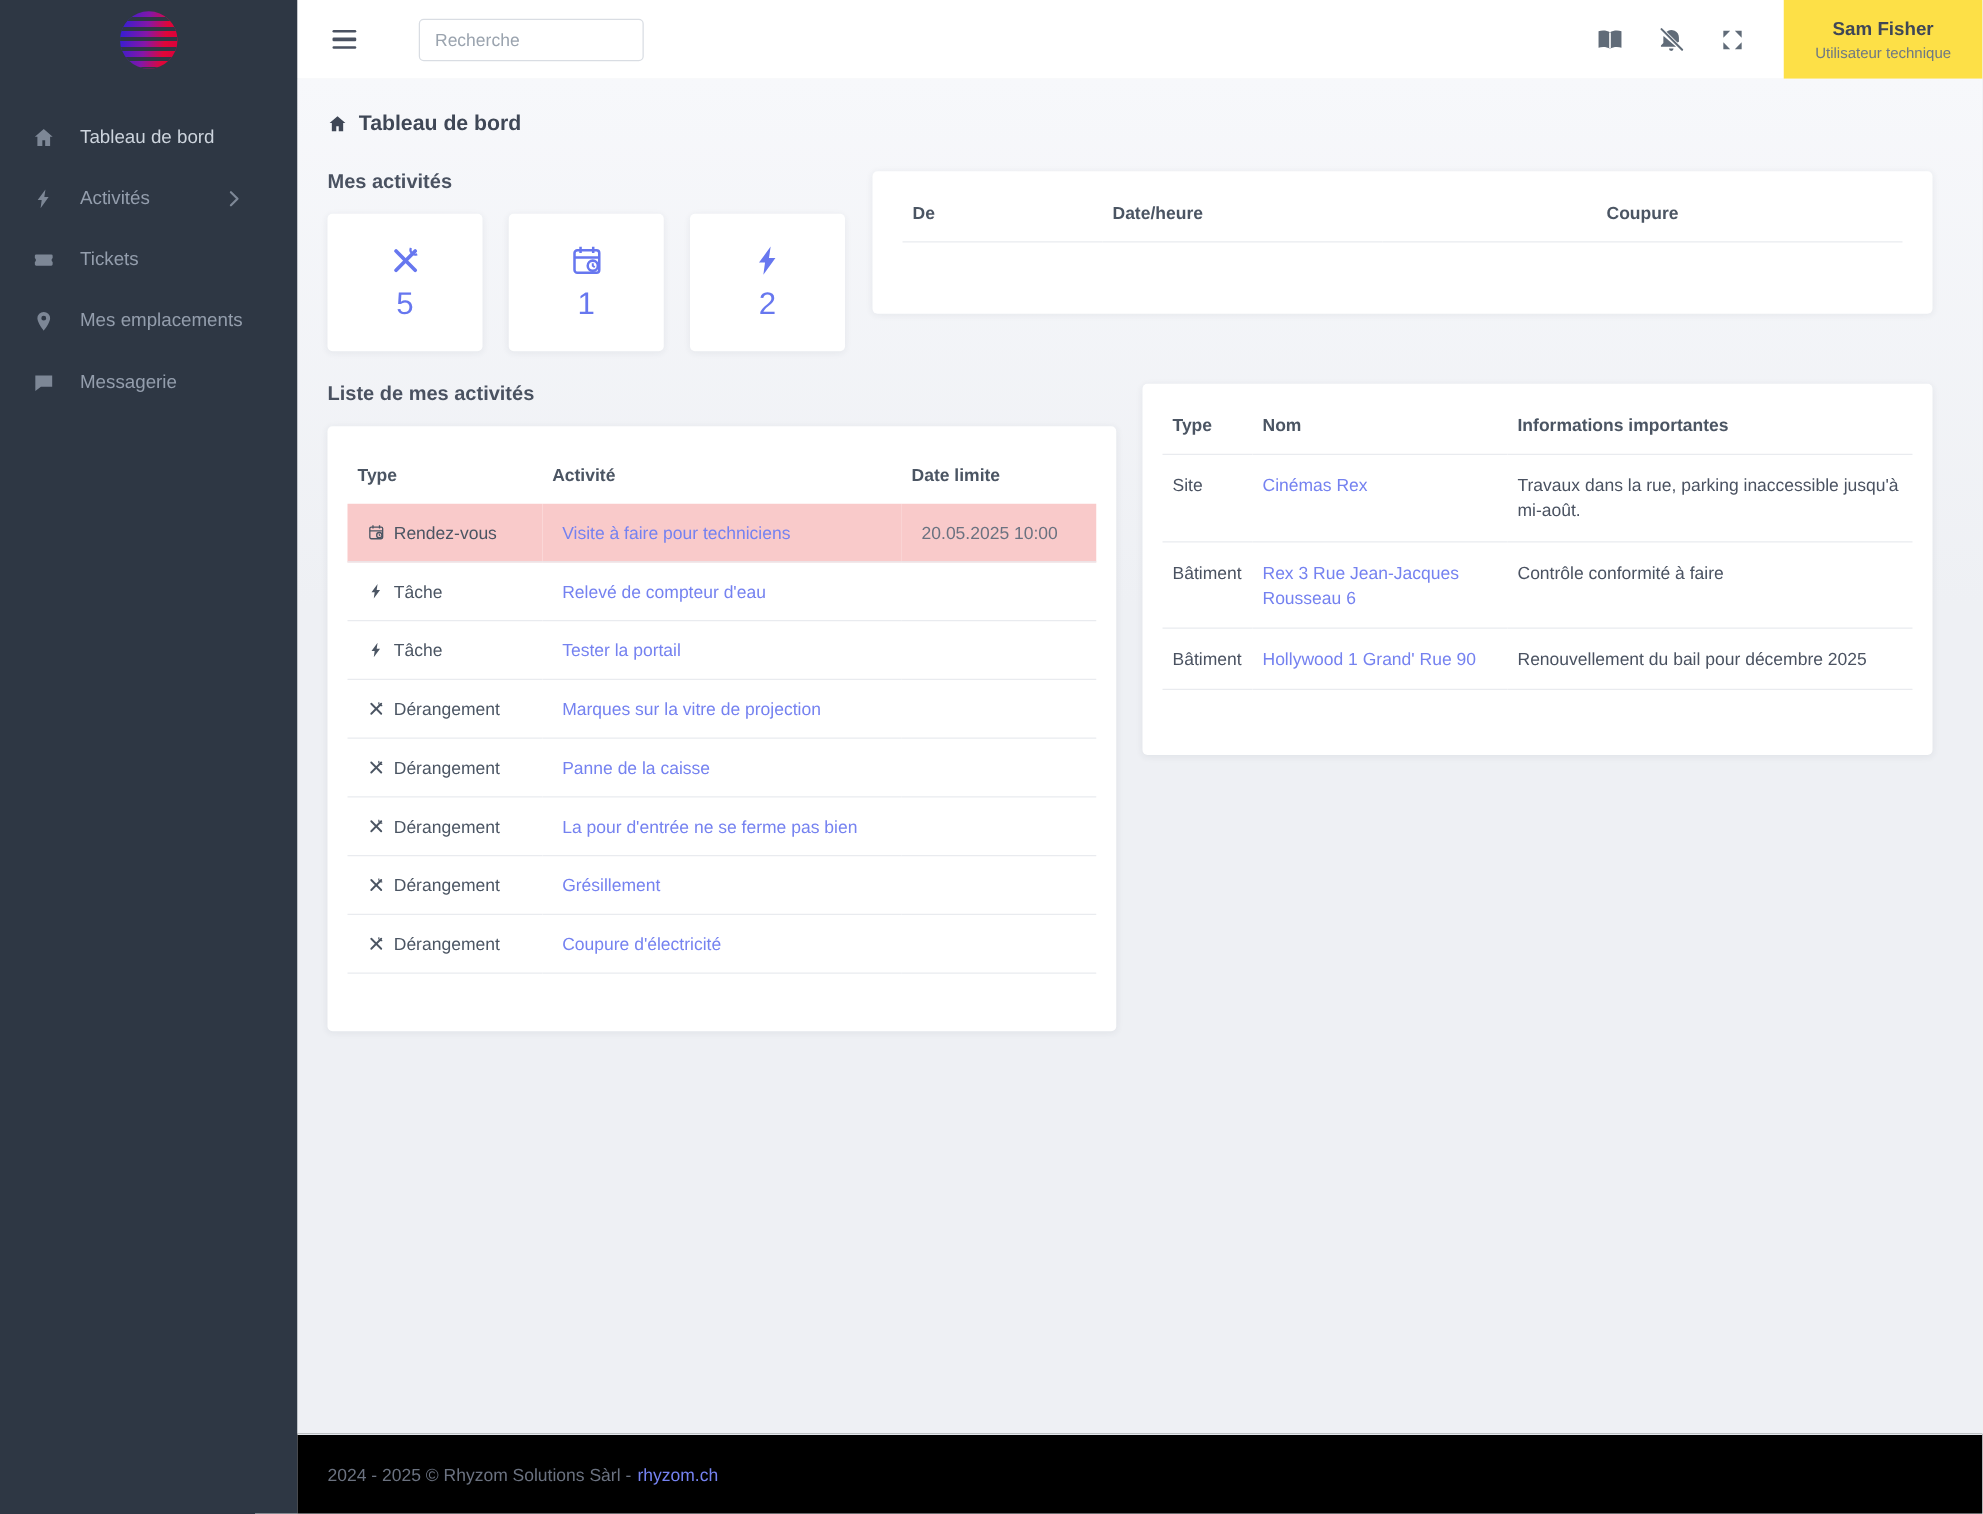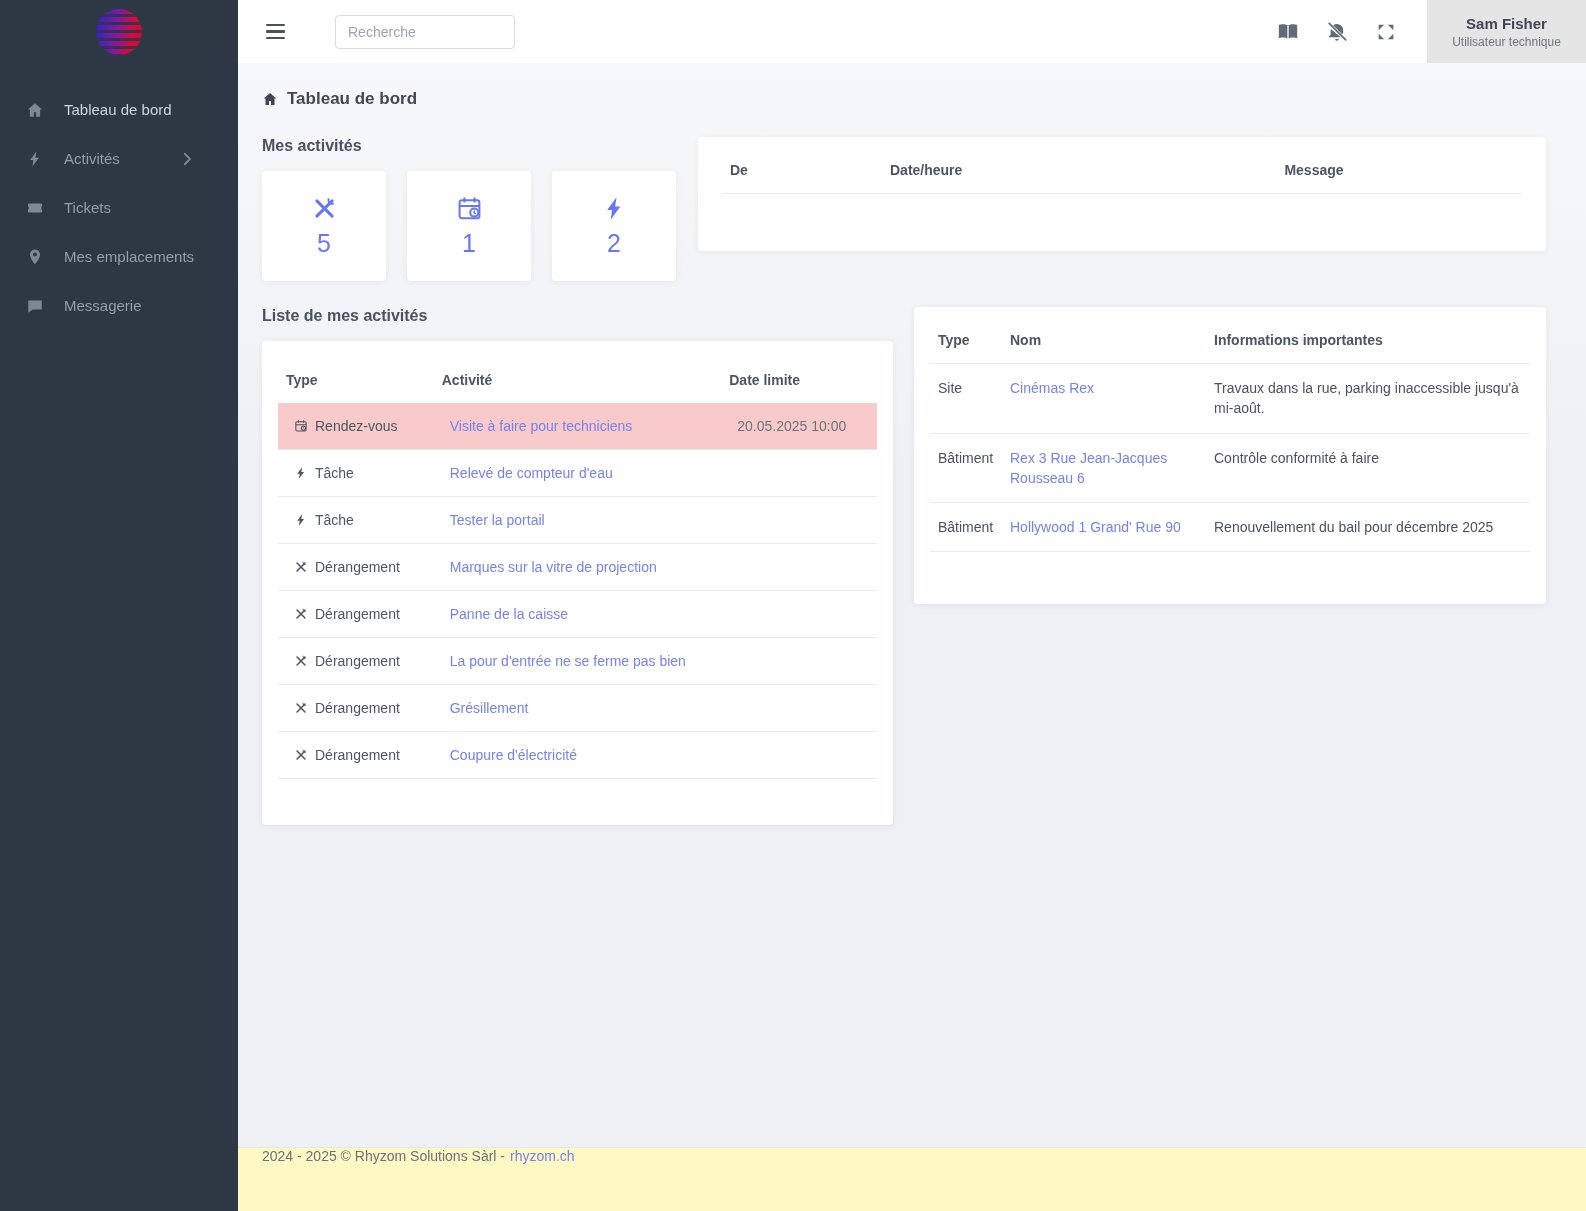--- a/index.html
+++ b/index.html
@@ -27,21 +27,21 @@
 
   .topbar { height:63px; flex-shrink:0; background:#fff; display:flex; align-items:center; box-shadow:0 1px 0 rgba(40,50,70,.06); }
   .hamburger { margin:0 22px 0 28px; background:none; border:none; cursor:pointer; display:flex; flex-direction:column; gap:4px; padding:4px 0; }
   .hamburger span { display:block; width:19px; height:2.4px; background:#4a5261; border-radius:1px; }
   .search { width:180px; height:34px; border:1px solid #d9dde3; border-radius:4px; padding:0 12px; font-size:14px;
             color:#4a5261; outline:none; font-family:inherit; background:#fff;margin-left:28px; }
   .search::placeholder { color:#9aa3ae; }
   .tb-actions { margin-left:auto; display:flex; align-items:center; gap:27px; padding-right:30px; }
   .tb-btn { width:22px; height:22px; background:none; border:none; padding:0; cursor:pointer; color:#606b78; }
   .tb-btn .ticon { width:22px; height:22px; color:#606b78; }
-  .userbox { width:159px; height:100%; background:#e5e5e5; display:flex; flex-direction:column; align-items:center; justify-content:center; cursor:pointer; }
+  .userbox { width:159px; height:100%; background:#fde047; display:flex; flex-direction:column; align-items:center; justify-content:center; cursor:pointer; }
   .user-name { font-size:15px; font-weight:700; color:#3f4756; }
   .user-role { font-size:12px; color:#6e7884; margin-top:3px; }
 
   .content { flex:1; padding:26px 40px 0 24px; background:linear-gradient(180deg,#f7f8fb 0,#eef0f4 420px); overflow:hidden; }
 
   .breadcrumb { display:flex; align-items:center; gap:9px; font-size:17px; font-weight:700; color:#3f4756; }
   .breadcrumb .ticon { width:16px; height:16px; color:#3f4756; }
 
   .section-title { font-size:16px; font-weight:700; color:#4a5261; margin-bottom:16px; display:flex; align-items:center; gap:8px; }
   .section-title .ticon { width:17px; height:17px; color:#3f4756; }
@@ -72,22 +72,22 @@
   .list-card td { padding:15px 16px; border-bottom:1px solid #e9ebef; color:#6b7280; }
   .list-card tr.hl { background:var(--highlight,#f9caca); }
   .type-cell { display:flex; align-items:center; gap:7px; color:#4b5563; }
   .type-cell .ticon { width:14px; height:14px; color:#4b5563; flex-shrink:0; }
   a.link { color:var(--link,#7582f0); text-decoration:none; cursor:pointer; }
 
   .info-card { padding:10px 16px 52px; }
   .info-card th { border-bottom:1px solid #e9ebef; }
   .info-card td { padding:14px 8px; border-bottom:1px solid #e9ebef; color:#4a5261; vertical-align:top; line-height:1.45; }
 
-  .footer { height:64px; flex-shrink:0; border-top:1px solid #e4e7ec; background:#fef9c3;
-            display:flex; align-items:flex-start; padding-left:24px; font-size:14px; color:#6b7280; }
+  .footer { height:64px; flex-shrink:0; border-top:1px solid #e4e7ec; background:#000000;
+            display:flex; align-items:center; padding-left:24px; font-size:14px; color:#6b7280; }
   .footer a { margin-left:5px; }
 </style>
 </head>
 <body>
 
 <svg width="0" height="0" style="position:absolute" aria-hidden="true">
   <defs>
     <symbol id="i-home" viewBox="0 0 24 24">
         <path fill="currentColor" d="M12 3 2.5 11.2h2.7V21h5.3v-6h3v6h5.3v-9.8h2.7z"></path>
       </symbol>
@@ -291,21 +291,21 @@
             <table>
               <colgroup>
                   <col style="width:20%">
                   <col style="width:28%">
                   <col style="width:52%">
                 </colgroup>
               <thead>
                   <tr>
                 <th>De</th>
                 <th>Date/heure</th>
-                <th class="c-msg">Message</th>
+                <th class="c-msg">Coupure</th>
               </tr>
                 </thead>
               <tbody></tbody>
             </table>
           </div>
         </div>
       </div>
 
       <div class="row2">
         <div class="col-list">

